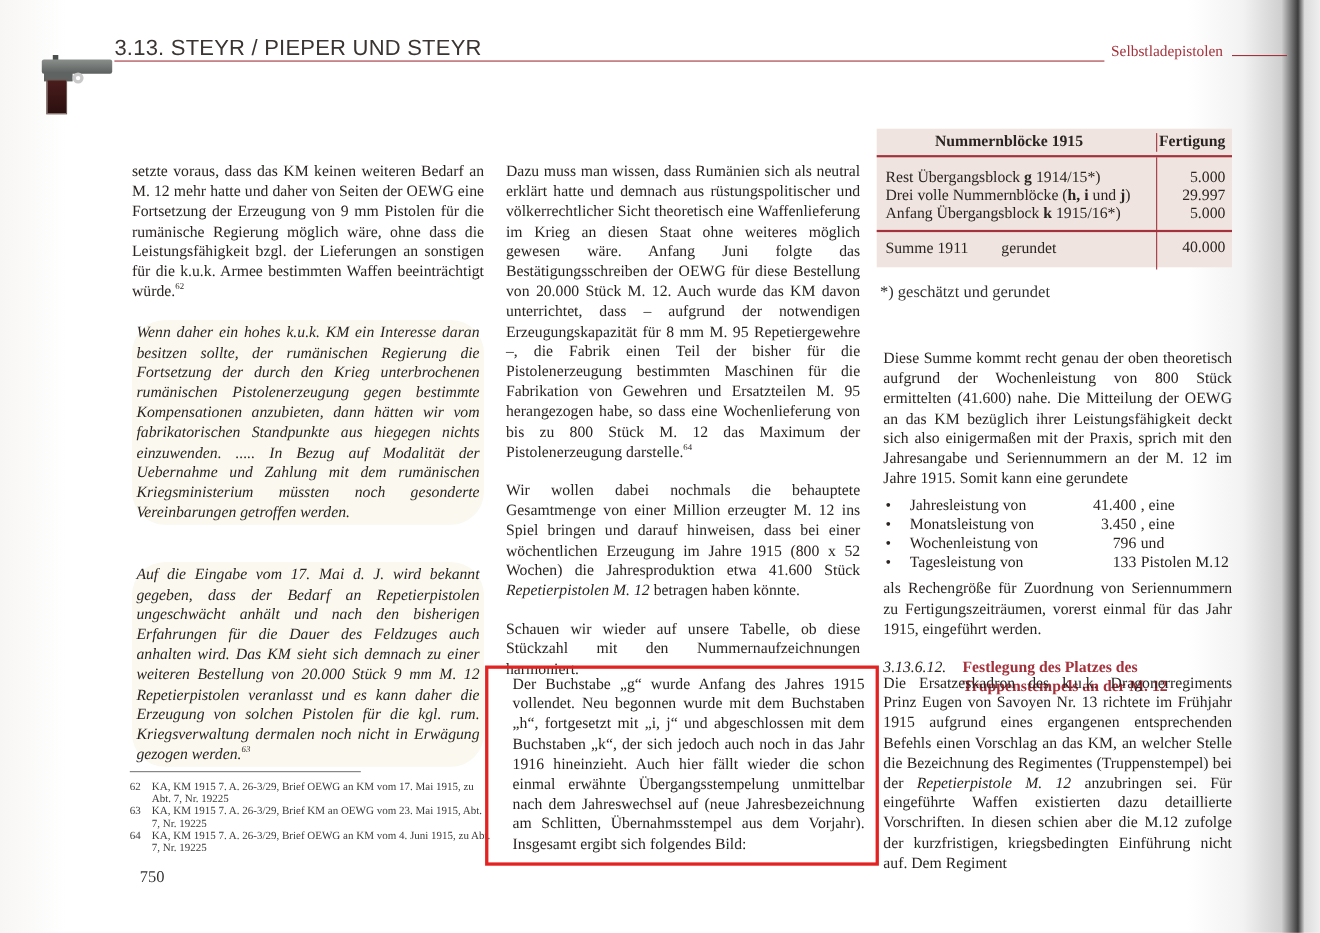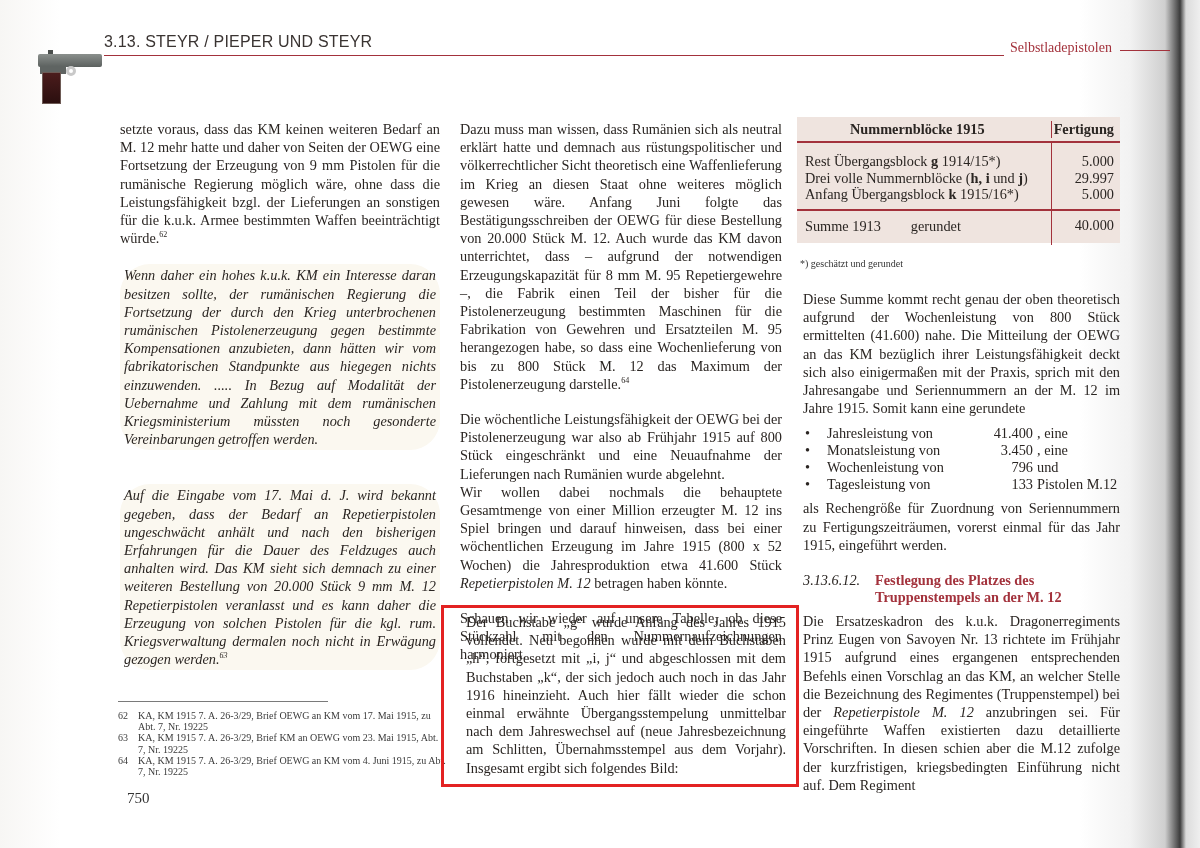--- a/index.html
+++ b/index.html
@@ -16,30 +16,30 @@
     
     .gun { position: absolute; left: 34px; top: 50px; width: 70px; height: 56px; }
     .gun .slide { position: absolute; left: 4px; top: 4px; width: 64px; height: 13px; background: linear-gradient(#8a8f8c, #5c615f); border-radius: 2px; }
     .gun .sight { position: absolute; left: 14px; top: 0px; width: 5px; height: 5px; background: #4a4e4c; }
     .gun .frame { position: absolute; left: 6px; top: 16px; width: 26px; height: 8px; background: #5f6462; }
     .gun .trigger { position: absolute; left: 32px; top: 16px; width: 10px; height: 10px; border: 3px solid #c9c9c9; border-radius: 50%; box-sizing: border-box; }
     .gun .grip { position: absolute; left: 8px; top: 22px; width: 17px; height: 30px; background: linear-gradient(#4b1c1c, #2b0f0f); border: 1px solid #6d5a55; }
     .header-title {
       position: absolute; left: 104px; top: 33px;
       font-family: "Liberation Sans", "DejaVu Sans", sans-serif;
-      font-size: 16px; color: #3a3432; letter-spacing: 0.2px;
+      font-size: 20px; color: #3a3432; letter-spacing: 0.2px;
     }
     .header-rule { position: absolute; left: 104px; top: 55px; width: 900px; height: 1px; background: #a3323c; }
     .header-rule-right { position: absolute; left: 1120px; top: 50px; width: 50px; height: 1px; background: #a3323c; }
     .header-section {
       position: absolute; left: 1010px; top: 40px;
       font-size: 14px; color: #a3323c;
     }
     
-    .col { position: absolute; font-size: 14.3px; line-height: 18.2px; text-align: justify; }
+    .col { position: absolute; font-size: 14.3px; line-height: 18.2px; text-align: justify; margin-top: 27px; }
     .col p { margin: 0; }
     .col1 { left: 120px; top: 120px; width: 320px; }
     .col2 { left: 460px; top: 120px; width: 322px; }
     .col3 { left: 803px; top: 290px; width: 317px; }
     .quote {
       background: #fbf8f0; font-style: italic; margin: 0 -4px; padding: 2px 4px; border-radius: 30px;
     }
     .gap { height: 17px; }
     sup { font-size: 8px; line-height: 0; vertical-align: 6px; }
     
@@ -57,21 +57,21 @@
     
     .tbl { position: absolute; left: 797px; top: 117px; width: 323px; background: #efe4df; font-size: 14.3px; }
     .tbl-head { display: flex; height: 24px; align-items: center; border-bottom: 2px solid #a3323c; font-weight: bold; padding-left: 45px; }
     .tbl-head .c1, .tbl-body .c1, .tbl-sum .c1 { flex: 1; padding-left: 8px; }
     .tbl-head .c2, .tbl-body .c2, .tbl-sum .c2 { width: 62px; text-align: right; padding-right: 6px; border-left: 1px solid #a3323c; }
     .tbl-body { display: flex; border-bottom: 2px solid #a3323c; }
     .tbl-body .c1, .tbl-body .c2 { padding-top: 10px; padding-bottom: 6px; line-height: 16.5px; }
     .tbl-sum { display: flex; height: 32px; align-items: center; }
     .tbl-sum .c2 { height: 36px; line-height: 32px; }
     .tbl-sum .gerundet { margin-left: 30px; }
-    .tbl-note { position: absolute; left: 800px; top: 258px; font-size: 10px; color: #333; }
+    .tbl-note { position: absolute; left: 800px; top: 258px; font-size: 15px; color: #333; }
     .bullets { margin: 8px 0 6px 0; padding: 0; list-style: none; }
     .bullets li { display: flex; line-height: 17px; }
     .bullets .dot { width: 22px; padding-left: 2px; }
     .bullets .lbl { width: 148px; text-align: left; }
     .bullets .val { width: 58px; text-align: right; }
     .bullets .rest { padding-left: 4px; }
     .section-head { margin-top: 18px; display: flex; line-height: 17px; }
     .section-head .snum { width: 72px; font-style: italic; }
     .section-head .stitle { color: #a3323c; font-weight: bold; width: 210px; text-align: left; }
     .col3b { position: absolute; left: 803px; top: 612px; width: 317px; font-size: 14.3px; line-height: 18.2px; text-align: justify; }
@@ -115,21 +115,20 @@
     <div class="fn">
         <span class="num">64</span>
         <span>KA, KM 1915 7. A. 26-3/29, Brief OEWG an KM vom 4. Juni 1915, zu Abt. 7, Nr. 19225</span>
       </div>
   </div>
   <div class="page-number">750</div>
 
   <div class="col col2">
     <p><span>Dazu muss man wissen, dass Rumänien sich als neutral erklärt hatte und demnach aus rüstungspolitischer und völkerrechtlicher Sicht theoretisch eine Waffenlieferung im Krieg an diesen Staat ohne weiteres möglich gewesen wäre. Anfang Juni folgte das Bestätigungsschreiben der OEWG für diese Bestellung von 20.000 Stück M. 12. Auch wurde das KM davon unterrichtet, dass – aufgrund der notwendigen Erzeugungskapazität für 8 mm M. 95 Repetiergewehre –, die Fabrik einen Teil der bisher für die Pistolenerzeugung bestimmten Maschinen für die Fabrikation von Gewehren und Ersatzteilen M. 95 herangezogen habe, so dass eine Wochenlieferung von bis zu 800 Stück M. 12 das Maximum der Pistolenerzeugung darstelle.</span><sup>64</sup></p>
     <div class="gap"></div>
-    <p>Die wöchentliche Leistungsfähigkeit der OEWG bei der Pistolenerzeugung war also ab Frühjahr 1915 auf 800 Stück eingeschränkt und eine Neuaufnahme der Lieferungen nach Rumänien wurde abgelehnt.</p>
     <p><span>Wir wollen dabei nochmals die behauptete Gesamtmenge von einer Million erzeugter M. 12 ins Spiel bringen und darauf hinweisen, dass bei einer wöchentlichen Erzeugung im Jahre 1915 (800 x 52 Wochen) die Jahresproduktion etwa 41.600 Stück </span><i>Repetierpistolen M. 12</i><span> betragen haben könnte.</span></p>
     <div class="gap"></div>
     <p>Schauen wir wieder auf unsere Tabelle, ob diese Stückzahl mit den Nummernaufzeichnungen harmoniert.</p>
   </div>
 
   <div class="highlight-box"></div>
   <div class="col2b">Der Buchstabe „g“ wurde Anfang des Jahres 1915 vollendet. Neu begonnen wurde mit dem Buchstaben „h“, fortgesetzt mit „i, j“ und abgeschlossen mit dem Buchstaben „k“, der sich jedoch auch noch in das Jahr 1916 hineinzieht. Auch hier fällt wieder die schon einmal erwähnte Übergangsstempelung unmittelbar nach dem Jahreswechsel auf (neue Jahresbezeichnung am Schlitten, Übernahmsstempel aus dem Vorjahr). Insgesamt ergibt sich folgendes Bild:</div>
 
   <div class="tbl">
     <div class="tbl-head">
@@ -142,21 +141,21 @@
         <div><span>Drei volle Nummernblöcke (</span><b>h, i</b><span> und </span><b>j</b><span>)</span></div>
         <div><span>Anfang Übergangsblock </span><b>k</b><span> 1915/16*)</span></div>
       </div>
       <div class="c2">
         <div>5.000</div>
         <div>29.997</div>
         <div>5.000</div>
       </div>
     </div>
     <div class="tbl-sum">
-      <div class="c1"><span>Summe 1913</span><span class="gerundet">gerundet</span></div>
+      <div class="c1"><span>Summe 1911</span><span class="gerundet">gerundet</span></div>
       <div class="c2">40.000</div>
     </div>
   </div>
   <div class="tbl-note">*) geschätzt und gerundet</div>
 
   <div class="col col3">
     <p>Diese Summe kommt recht genau der oben theoretisch aufgrund der Wochenleistung von 800 Stück ermittelten (41.600) nahe. Die Mitteilung der OEWG an das KM bezüglich ihrer Leistungsfähigkeit deckt sich also einigermaßen mit der Praxis, sprich mit den Jahresangabe und Seriennummern an der M. 12 im Jahre 1915. Somit kann eine gerundete</p>
     <ul class="bullets">
       <li>
           <span class="dot">•</span>

